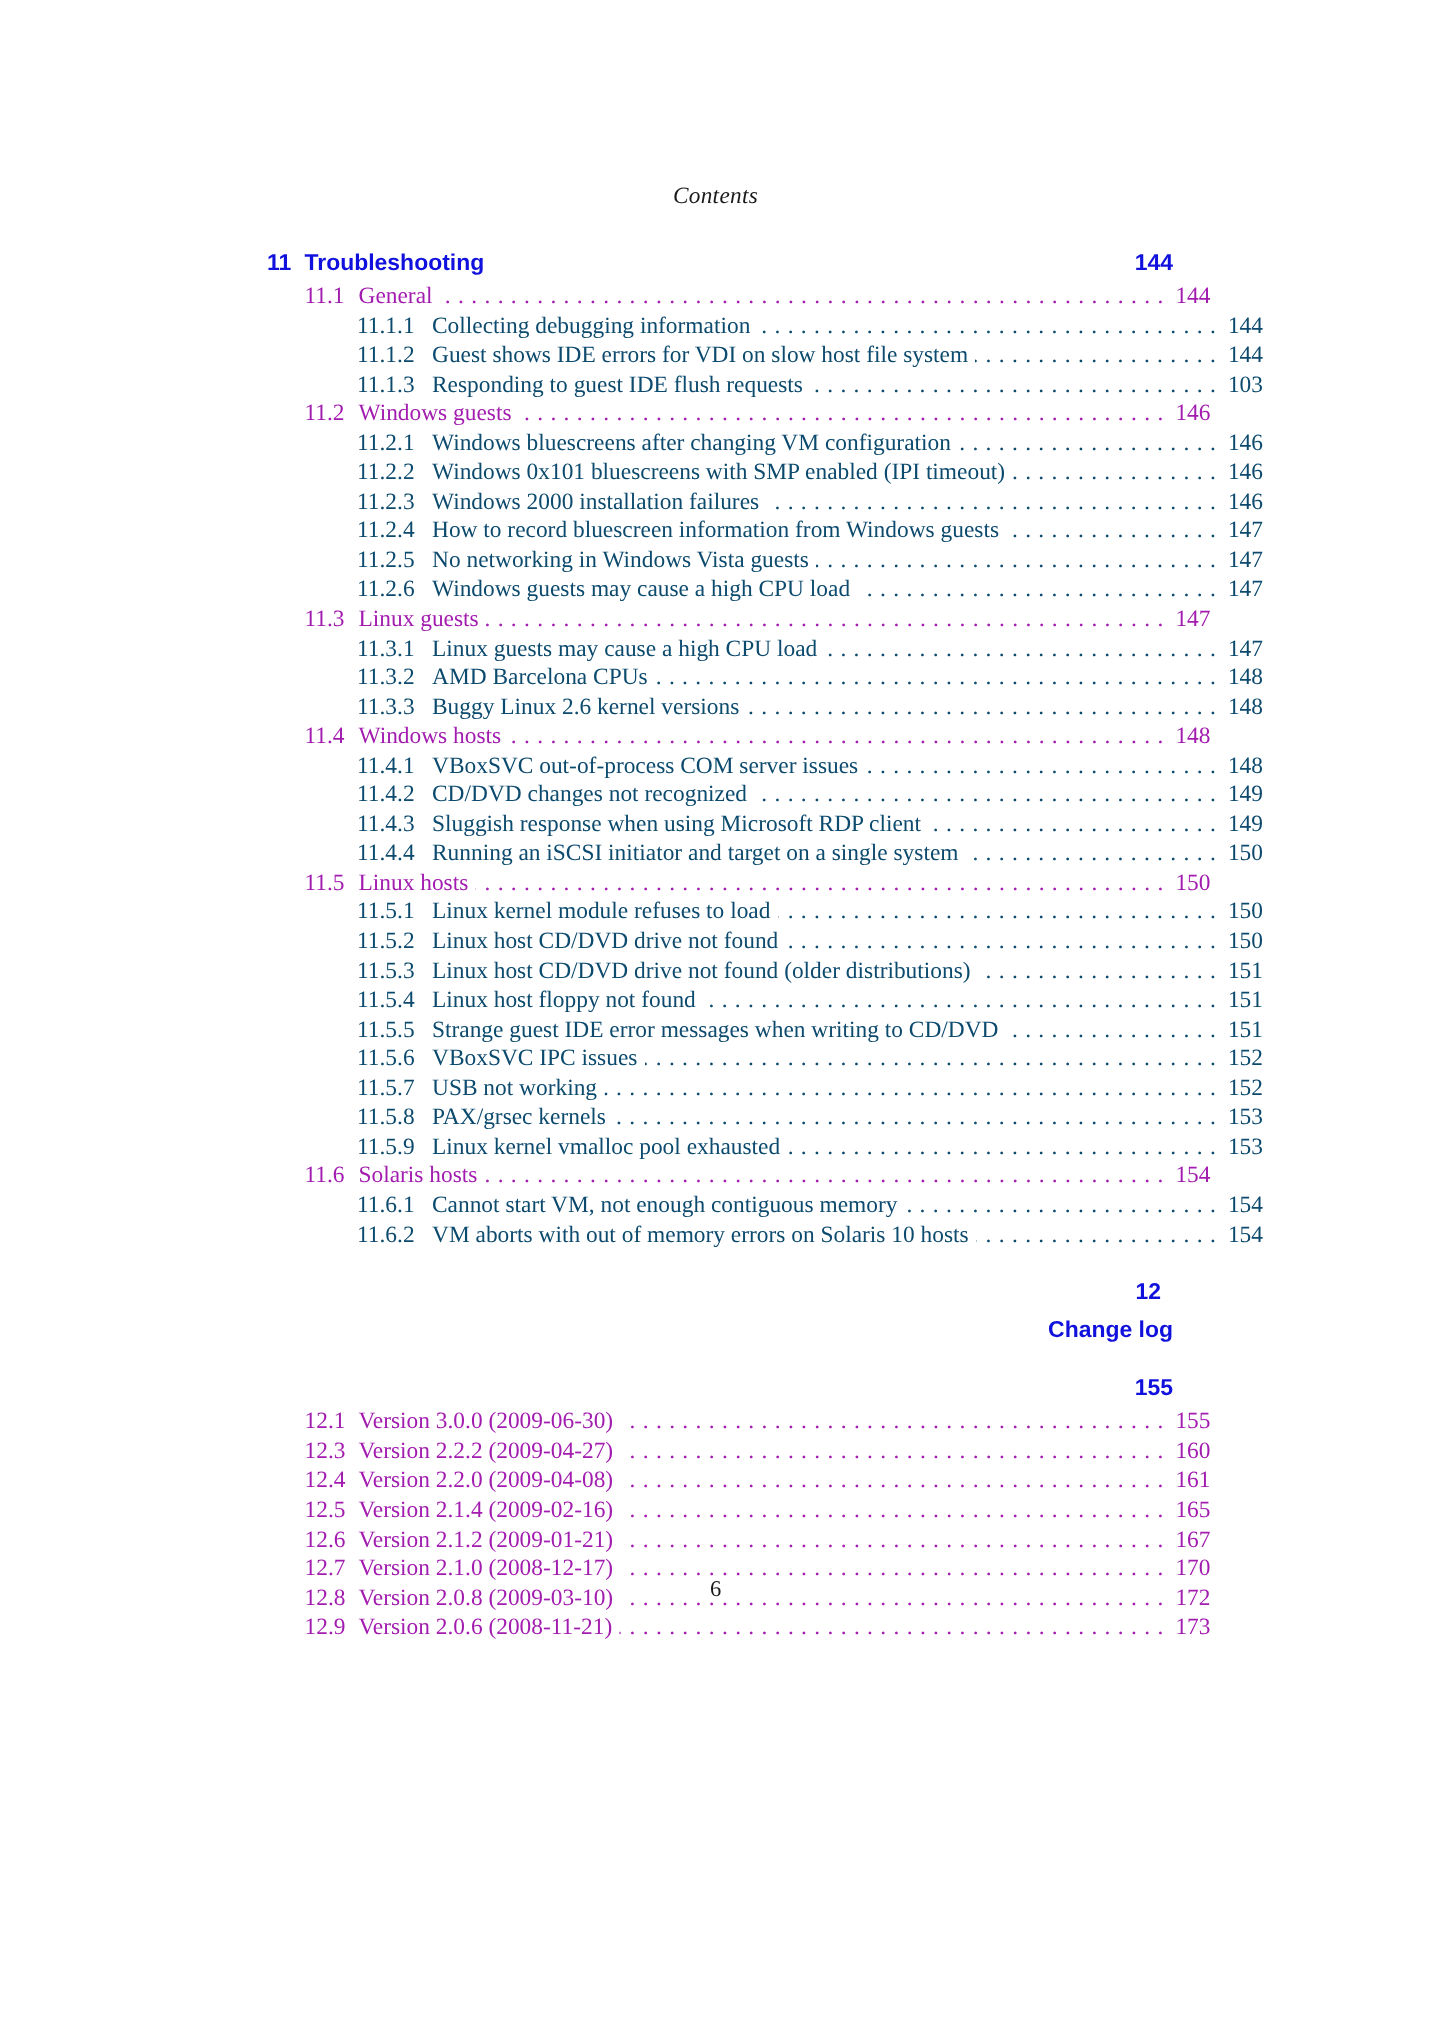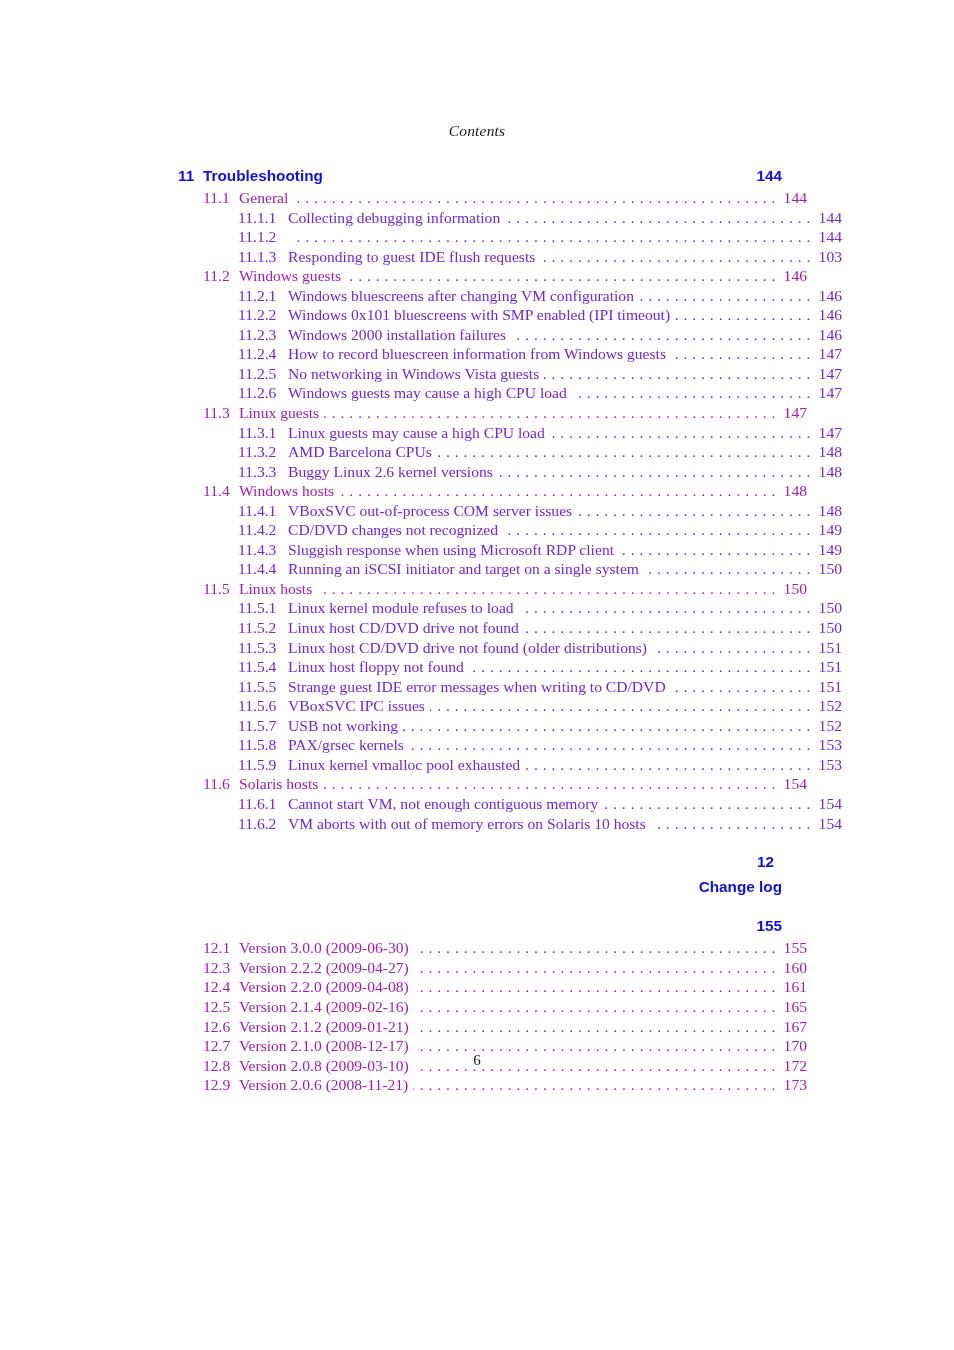--- a/index.html
+++ b/index.html
@@ -87,21 +87,21 @@
   }
   .row.section .num {
     flex: 0 0 36px;
     width: 36px;
   }
 
   
   .row.subsection {
     font-family: "Liberation Serif", serif;
     font-size: 15.6px;
-    color: #6d28d9;
+    color: #0c4a6e;
     padding-left: 60px;
   }
   .row.subsection .num {
     flex: 0 0 50px;
     width: 50px;
   }
 
   .row .label {
     flex: 0 0 auto;
   }
@@ -165,20 +165,21 @@
         <span class="pageno">144</span>
       </div>
       <div class="row subsection">
         <span class="num">11.1.1</span>
         <span class="label">Collecting debugging information</span>
         <span class="leader"></span>
         <span class="pageno">144</span>
       </div>
       <div class="row subsection">
         <span class="num">11.1.2</span>
+        <span class="label">Guest shows IDE errors for VDI on slow host file system</span>
         <span class="leader"></span>
         <span class="pageno">144</span>
       </div>
       <div class="row subsection">
         <span class="num">11.1.3</span>
         <span class="label">Responding to guest IDE flush requests</span>
         <span class="leader"></span>
         <span class="pageno">103</span>
       </div>
       <div class="row section">

